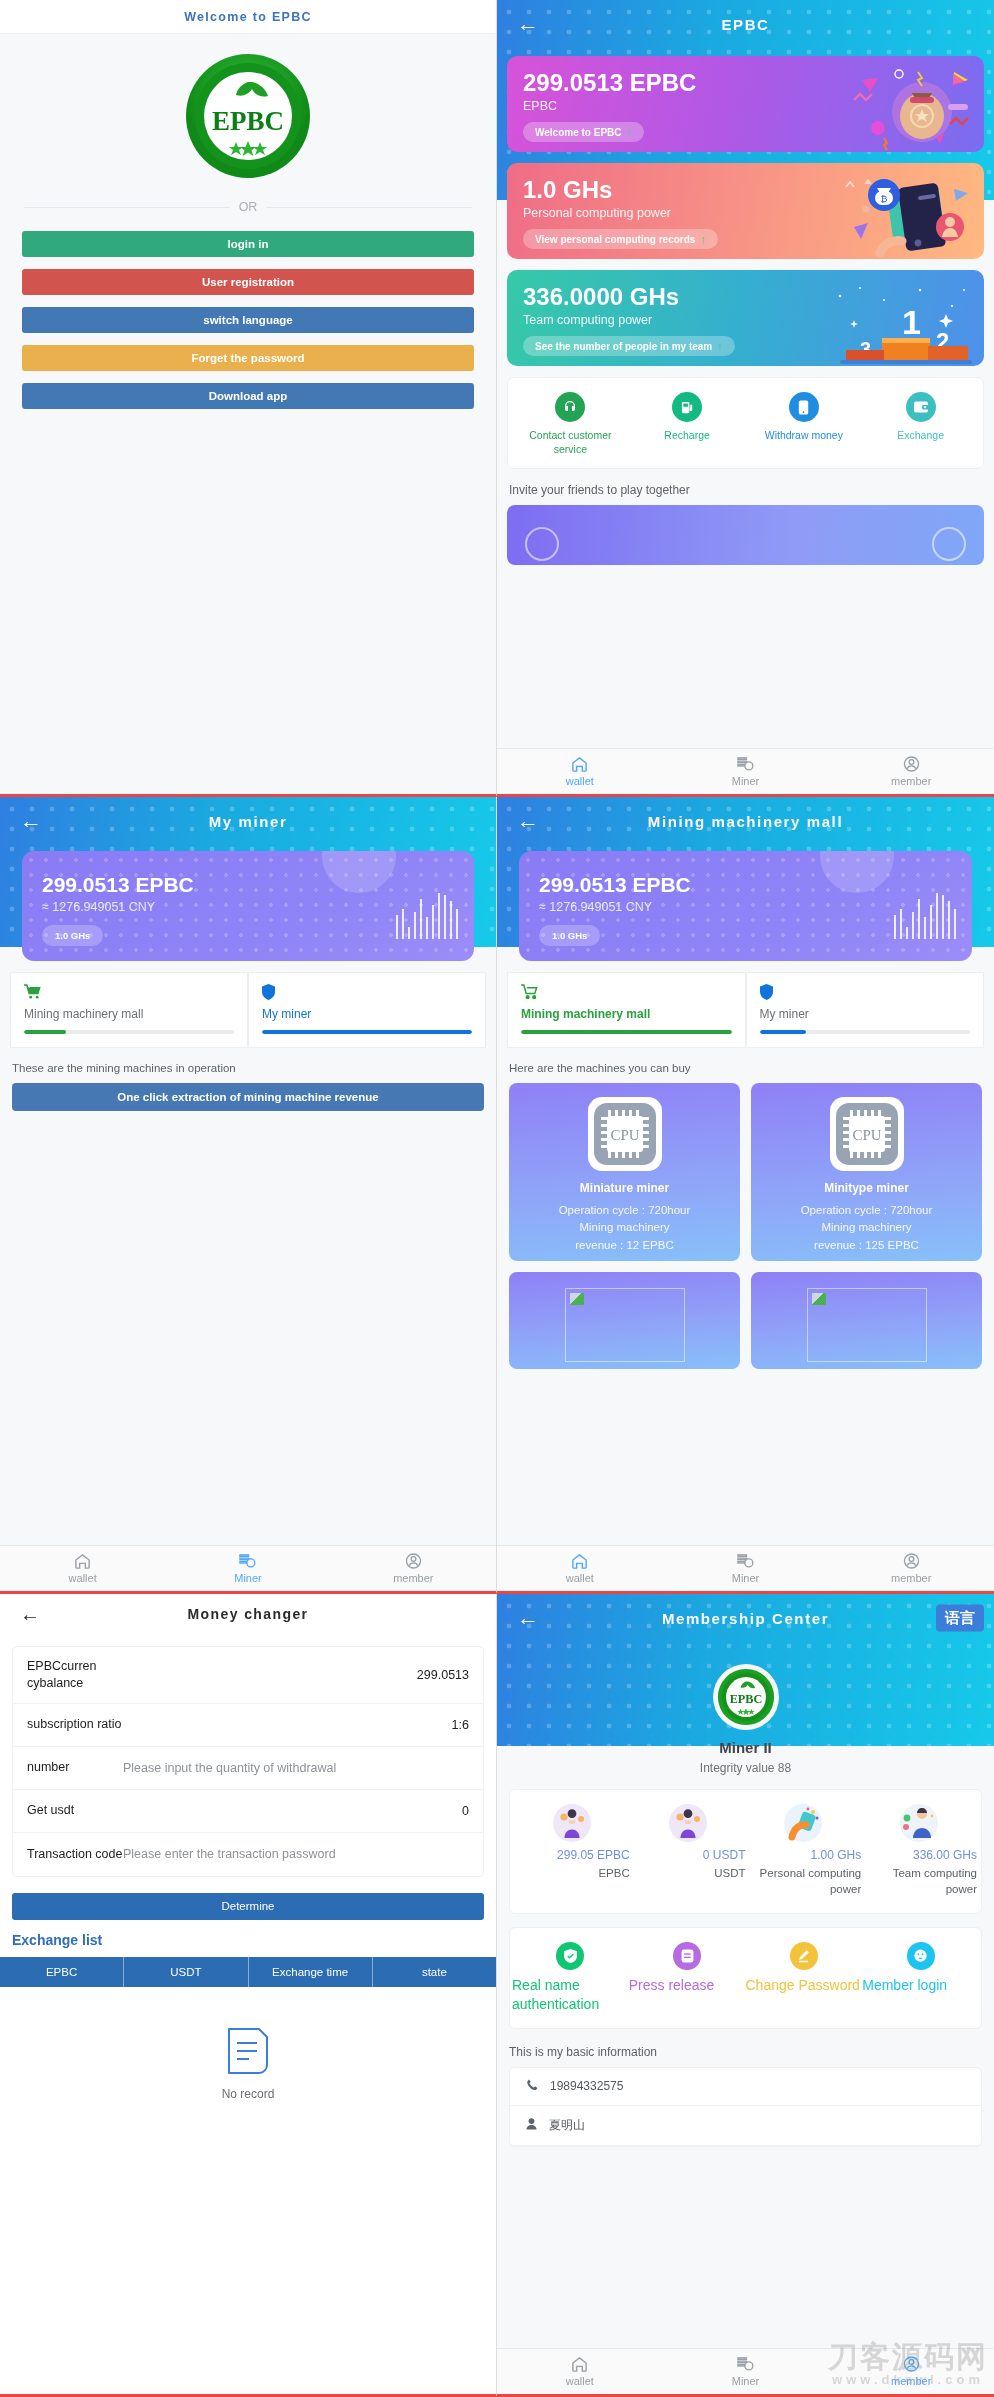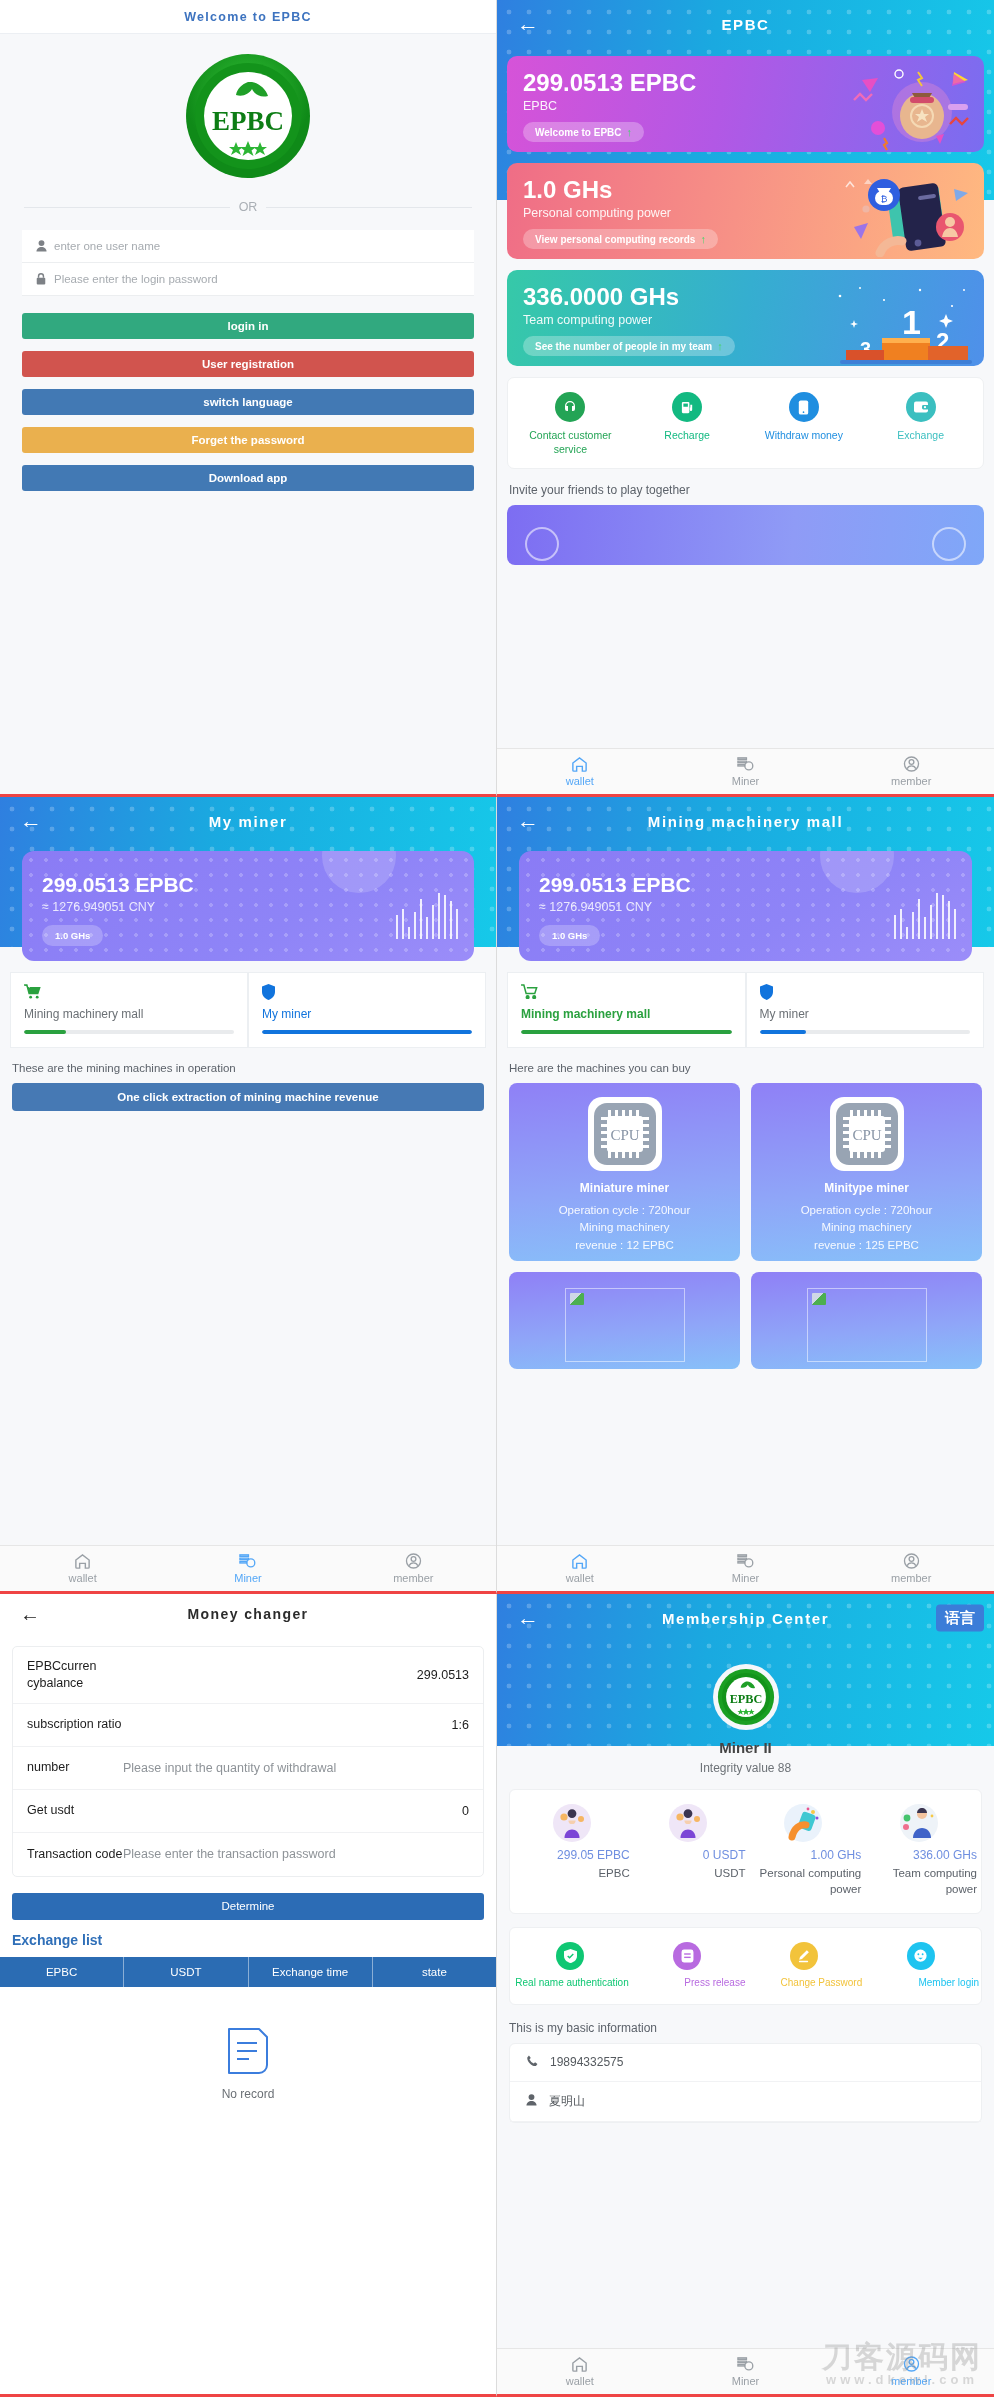--- a/index.html
+++ b/index.html
@@ -144,26 +144,26 @@
   .m-logo { position:relative; z-index:3; display:flex; justify-content:center; margin-top:22px; }
   .m-logo .ring { width:66px;height:66px;border-radius:50%; background:#f5f7fa; display:flex;align-items:center;justify-content:center; }
   .m-name { text-align:center; font-size:15px; color:#444; font-weight:700; margin-top:9px; position:relative; z-index:3;}
   .m-int { text-align:center; font-size:12px; color:#6d7277; margin-top:5px; position:relative; z-index:3;}
   .m-stats { background:#fff; border:1px solid #eef0f2; border-radius:6px; margin:14px 12px 0; display:flex; padding:14px 4px 16px; }
   .m-stats .s { flex:1; text-align:right; }
   .m-stats .av { width:38px;height:38px;border-radius:50%; margin:0 auto 6px; }
   .m-stats .n { font-size:12px; color:#6f8fe0; }
   .m-stats .l { font-size:11.5px; color:#5c626a; margin-top:3px; line-height:1.4; }
   .m-acts { background:#fff; border:1px solid #eef0f2; border-radius:6px; margin:13px 12px 0; display:flex; padding:14px 2px 14px; }
-  .m-acts .a { flex:1; text-align:right; font-size:10px; line-height:1.35; }
+  .m-acts .a { flex:1; text-align:left; font-size:14px; line-height:1.35; }
   .m-acts .ai { width:28px;height:28px;border-radius:50%; margin:0 auto 6px; display:flex;align-items:center;justify-content:center;color:#fff;}
   .m-basic { font-size:12px; color:#5c626a; margin:16px 0 8px 12px; }
   .m-info { background:#fff; border:1px solid #eef0f2; border-radius:6px; margin:0 12px; }
   .m-info .r { display:flex; align-items:center; gap:12px; padding:11px 16px; border-bottom:1px solid #f1f2f4; font-size:12px; color:#54595e; }
-  .wm { position:absolute; right:12px; bottom:8px; z-index:40; color:rgba(140,140,140,.32);
+  .wm { position:absolute; right:6px; bottom:8px; z-index:40; color:rgba(140,140,140,.32);
         font-size:30px; font-weight:800; letter-spacing:2px; pointer-events:none; line-height:1;}
   .wm small{ display:block; font-size:13px; letter-spacing:4px; margin-top:1px; text-align:center;}
 </style>
 </head>
 <body>
 
 <div class="grid">
 
   <div class="panel">
     <div class="p1-top">Welcome to EPBC</div>
@@ -188,40 +188,20 @@
             <polygon points="52,90 54,95 59,95 55,98 57,103 52,100 47,103 49,98 45,95 50,95"></polygon>
             <polygon points="64,89 66.5,95 72,95 67.5,98.5 69.5,104 64,100.5 58.5,104 60.5,98.5 56,95 61.5,95"></polygon>
             <polygon points="76,90 78,95 83,95 79,98 81,103 76,100 71,103 73,98 69,95 74,95"></polygon>
           </g>
         </svg>
       </div>
       <div class="or-row">
         <span class="ln"></span>
         <span class="or">OR</span>
         <span class="ln"></span>
-      </div>
-      <div class="inputs">
-        <div class="inrow">
-          <span class="ic">
-            <svg width="11" height="12" viewBox="0 0 12 13" fill="#7d8186">
-                <circle cx="6" cy="3.3" r="3.2"></circle>
-                <path d="M0.5 12.5c0-3.1 2.5-5 5.5-5s5.5 1.9 5.5 5z"></path>
-              </svg>
-          </span>
-          <input type="text" placeholder="enter one user name" style="">
-        </div>
-        <div class="inrow">
-          <span class="ic">
-            <svg width="10" height="12" viewBox="0 0 11 13" fill="#7d8186">
-                <path d="M2 5V3.4A3.5 3.5 0 019 3.4V5h-1.6V3.4a1.9 1.9 0 00-3.8 0V5z"></path>
-                <rect x="0.8" y="5" width="9.4" height="7.6" rx="1.1"></rect>
-              </svg>
-          </span>
-          <input type="password" placeholder="Please enter the login password" style="">
-        </div>
       </div>
       <div class="btns">
         <button class="btn" style="background:#31a97f">login in</button>
         <button class="btn" style="background:#d1544e">User registration</button>
         <button class="btn" style="background:#4279b4">switch language</button>
         <button class="btn" style="background:#eab04e">Forget the password</button>
         <button class="btn" style="background:#4279b4">Download app</button>
       </div>
     </div>
   </div>

